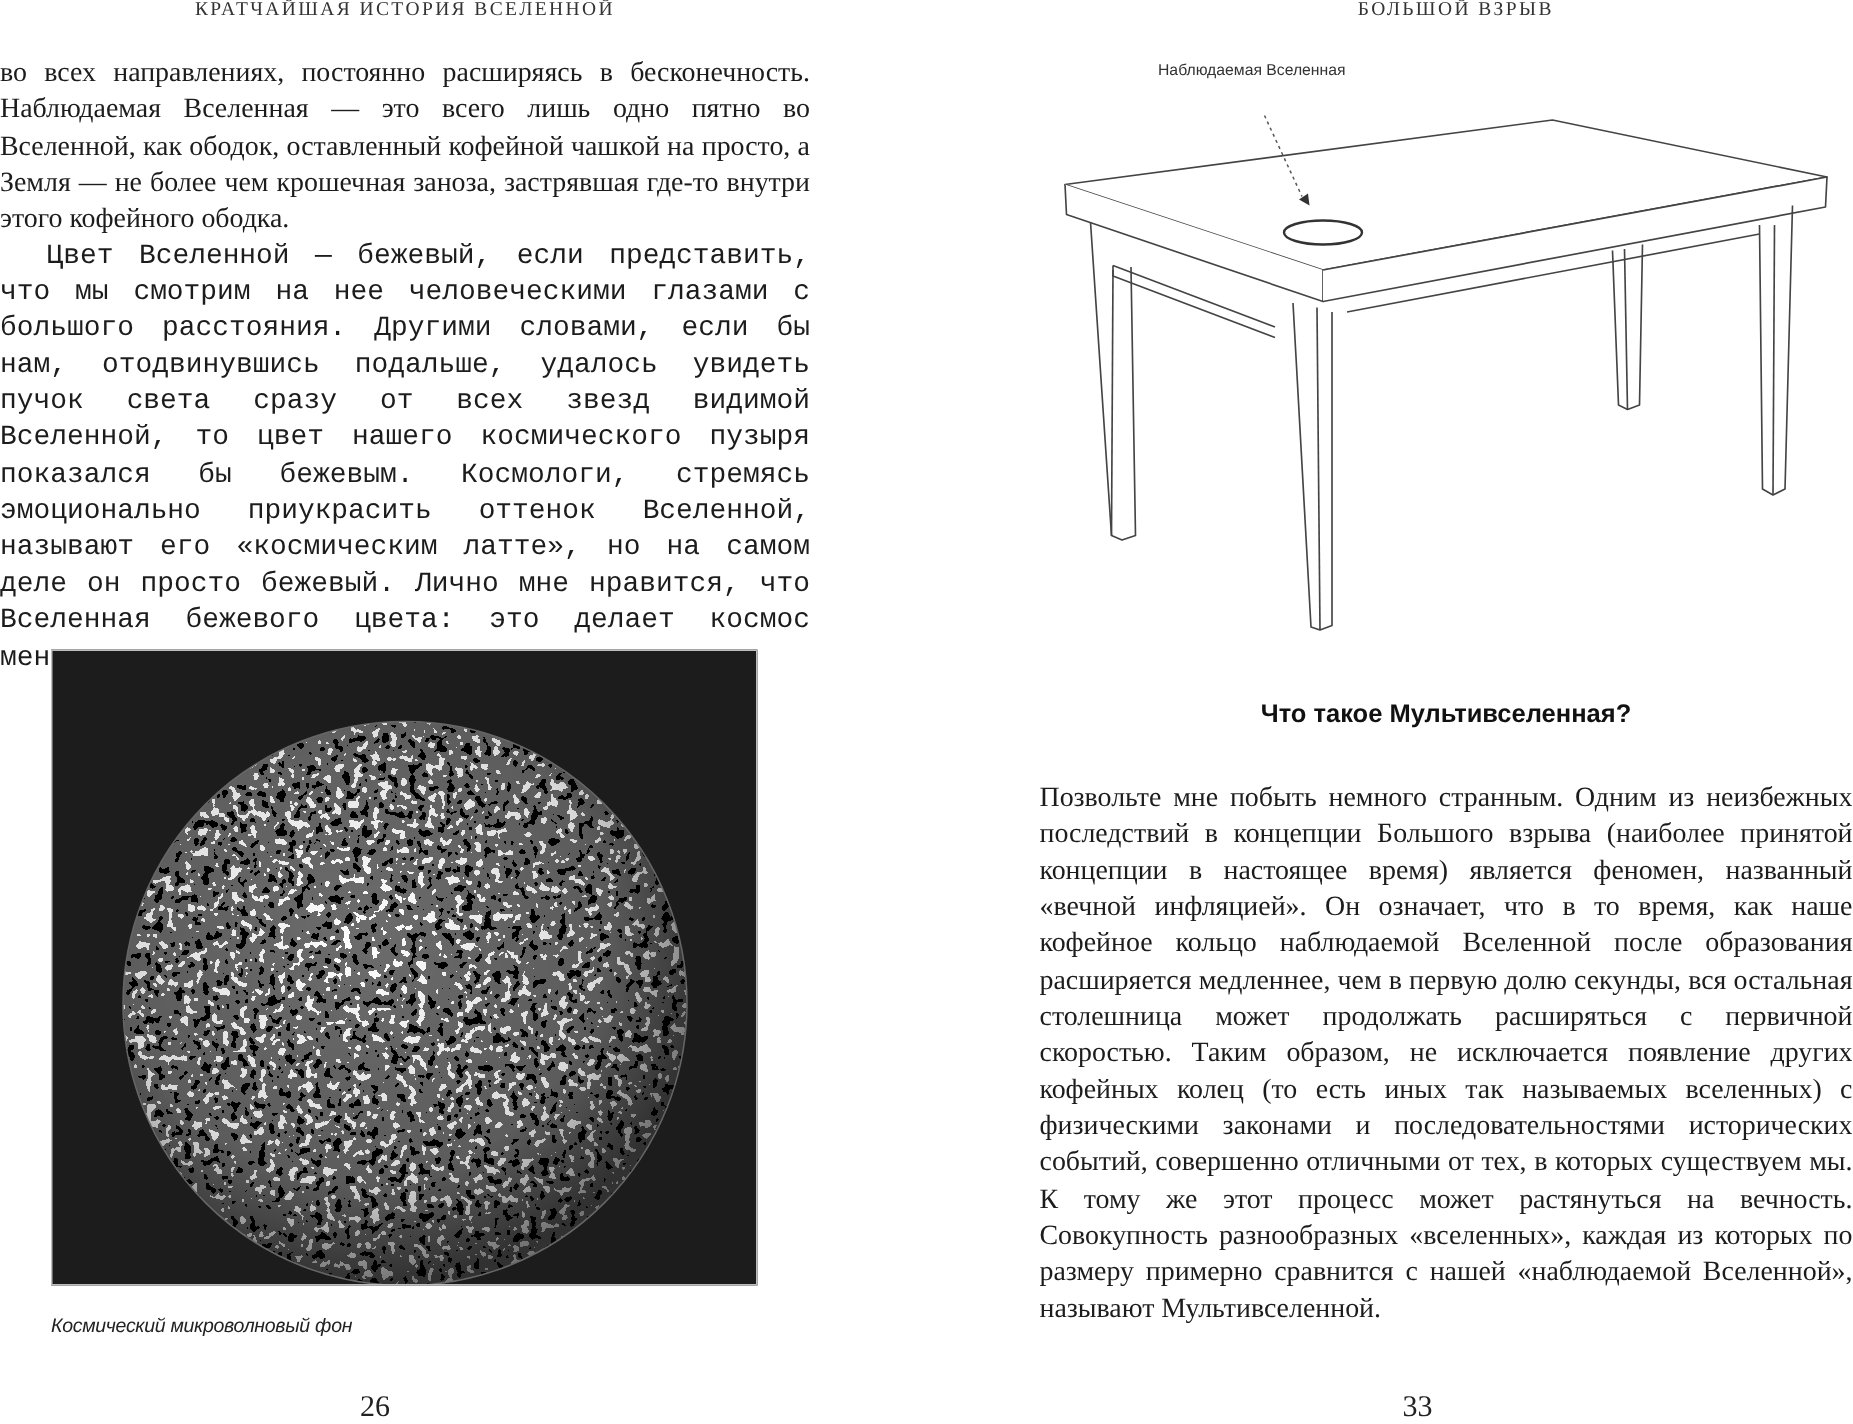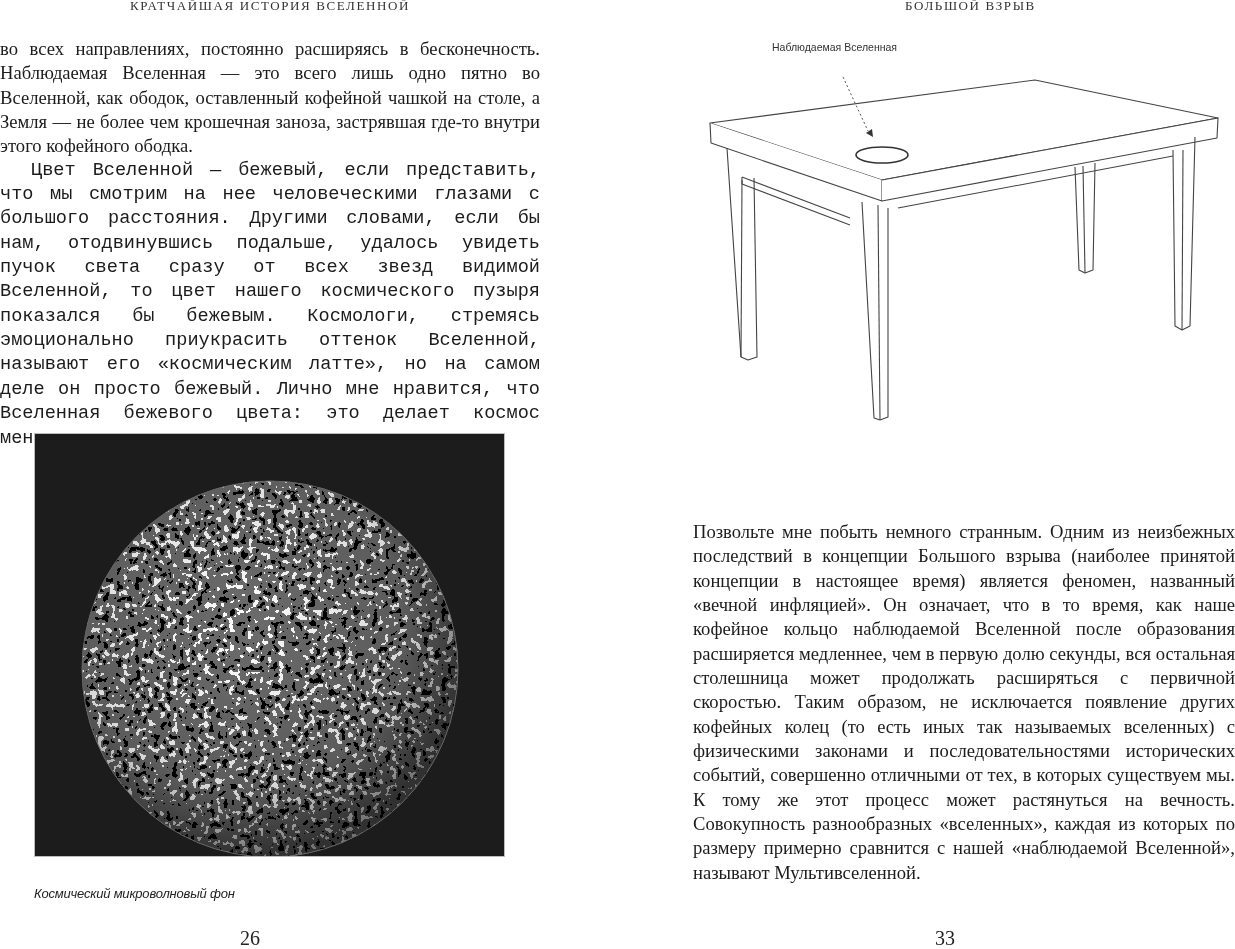--- a/index.html
+++ b/index.html
@@ -36,21 +36,20 @@
       background: #1c1c1c; border: 1px solid #bdbdbd; box-sizing: border-box;
       overflow: hidden;
     }
     .cmb-figure svg { display: block; }
 
     .figure-caption {
       position: absolute; left: 34px; top: 876px;
       font-family: "Liberation Sans", "DejaVu Sans", sans-serif;
       font-style: italic; font-size: 13px; color: #222;
       letter-spacing: -0.2px;
-      margin-top: 10px;
     }
 
     .page-number {
       position: absolute; top: 927px; font-size: 20px; color: #222;
       width: 60px; text-align: left;
     }
     .page-left .page-number { left: 240px; }
     .page-right .page-number { left: 255px; }
 
     .table-illustration { position: absolute; left: 0; top: 30px; }
@@ -67,21 +66,21 @@
       font-weight: bold; font-size: 17px; color: #111;
     }
   </style>
 </head>
 <body>
 
 <div class="page page-left">
   <div class="running-head">Кратчайшая история Вселенной</div>
 
   <div class="body-text">
-    <p>во всех направлениях, постоянно расширяясь в бесконечность. Наблюдаемая Вселенная — это всего лишь одно пятно во Вселенной, как ободок, оставленный кофейной чашкой на столе, а Земля — не более чем крошечная заноза, застрявшая где-то внутри этого кофейного ободка.</p>
+    <p>во всех направлениях, постоянно расширяясь в бесконечность. Наблюдаемая Вселенная — это всего лишь одно пятно во Вселенной, как ободок, оставленный кофейной чашкой на просто, а Земля — не более чем крошечная заноза, застрявшая где-то внутри этого кофейного ободка.</p>
     <p class="indent">Цвет Вселенной — бежевый, если представить, что мы смотрим на нее человеческими глазами с большого расстояния. Другими словами, если бы нам, отодвинувшись подальше, удалось увидеть пучок света сразу от всех звезд видимой Вселенной, то цвет нашего космического пузыря показался бы бежевым. Космологи, стремясь эмоционально приукрасить оттенок Вселенной, называют его «космическим латте», но на самом деле он просто бежевый. Лично мне нравится, что Вселенная бежевого цвета: это делает космос менее пугающим.</p>
   </div>
 
   <div class="cmb-figure">
     <svg width="471" height="424" viewBox="0 0 471 424" xmlns="http://www.w3.org/2000/svg">
       <defs>
         <filter id="cmbNoise" x="0" y="0" width="100%" height="100%">
           <feTurbulence type="fractalNoise" baseFrequency="0.16" numOctaves="2" seed="7" result="n"></feTurbulence>
           <feColorMatrix type="saturate" values="0" in="n" result="g"></feColorMatrix>
           <feComponentTransfer in="g">
@@ -141,19 +140,20 @@
       <path d="M1173 150 L1175 326 L1182 330 L1190 326 L1195 137"></path>
       <path d="M1182 330 L1183 150"></path>
     </g>
 
     <ellipse cx="882" cy="155" rx="26" ry="8" fill="none" stroke="#333" stroke-width="1.6"></ellipse>
 
     <line x1="843" y1="77" x2="868" y2="131" stroke="#555" stroke-width="1" stroke-dasharray="2,2.5"></line>
     <polygon points="866,133 873,137 872,129" fill="#333"></polygon>
   </svg>
 
+  <h2 class="section-heading">Что такое Мультивселенная?</h2>
 
   <div class="body-text">
     <p>Позвольте мне побыть немного странным. Одним из неизбежных последствий в концепции Большого взрыва (наиболее принятой концепции в настоящее время) является феномен, названный «вечной инфляцией». Он означает, что в то время, как наше кофейное кольцо наблюдаемой Вселенной после образования расширяется медленнее, чем в первую долю секунды, вся остальная столешница может продолжать расширяться с первичной скоростью. Таким образом, не исключается появление других кофейных колец (то есть иных так называемых вселенных) с физическими законами и последовательностями исторических событий, совершенно отличными от тех, в которых существуем мы. К тому же этот процесс может растянуться на вечность. Совокупность разнообразных «вселенных», каждая из которых по размеру примерно сравнится с нашей «наблюдаемой Вселенной», называют Мультивселенной.</p>
   </div>
 
   <div class="page-number">33</div>
 </div>
 
 </body></html>

